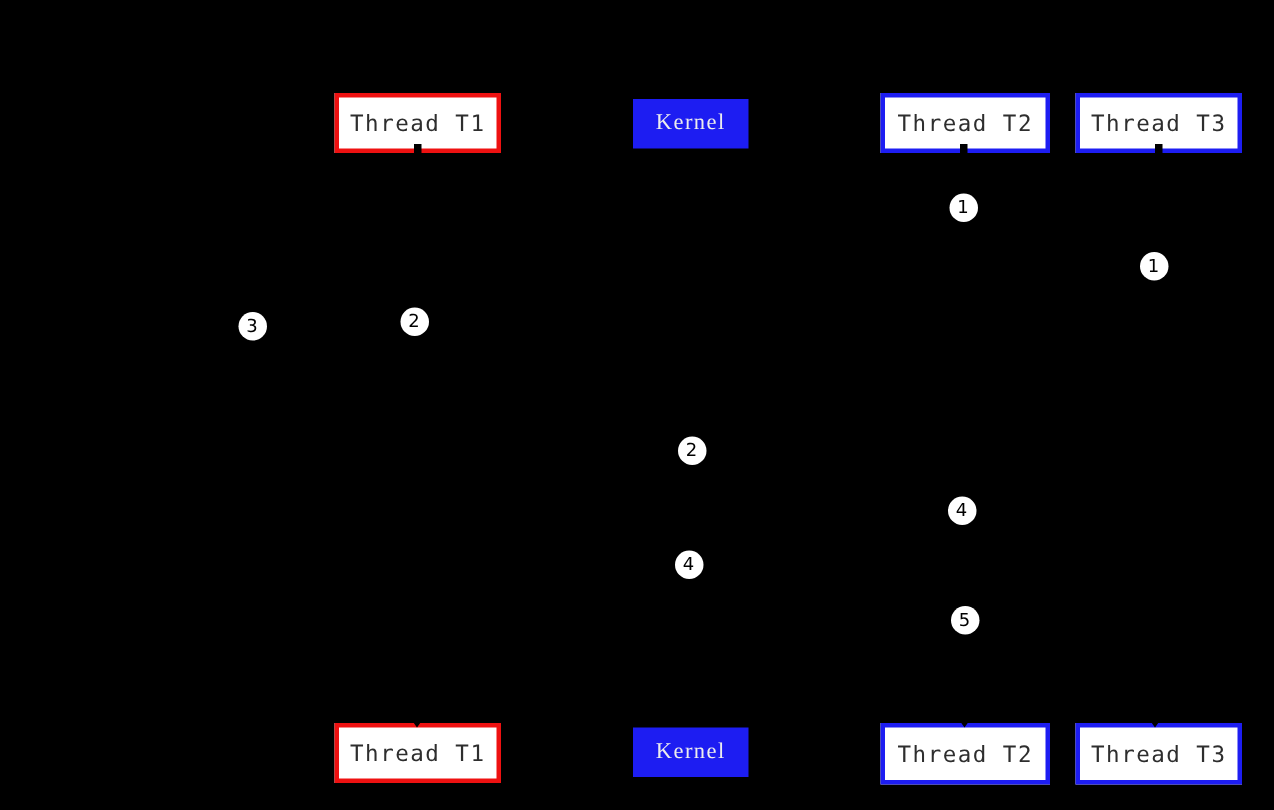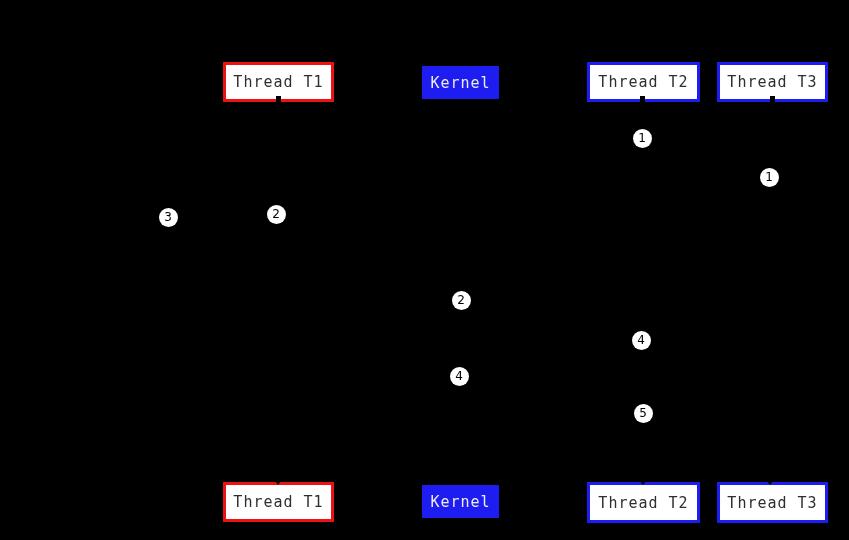--- a/index.html
+++ b/index.html
@@ -33,20 +33,21 @@
     text-align: right;
   }
   .box.blue {
     border: 3px solid var(--blue);
     color: var(--thread-text);
   }
   .box.kernel {
     background: var(--blue);
     color: var(--kernel-text);
     border: none;
+    font-family: Liberation Serif, serif;
   }
   .marker {
     position: absolute;
     width: 19px;
     height: 19px;
     border-radius: 50%;
     background: var(--marker-fill);
     color: var(--marker-text);
     display: flex;
     align-items: center;

